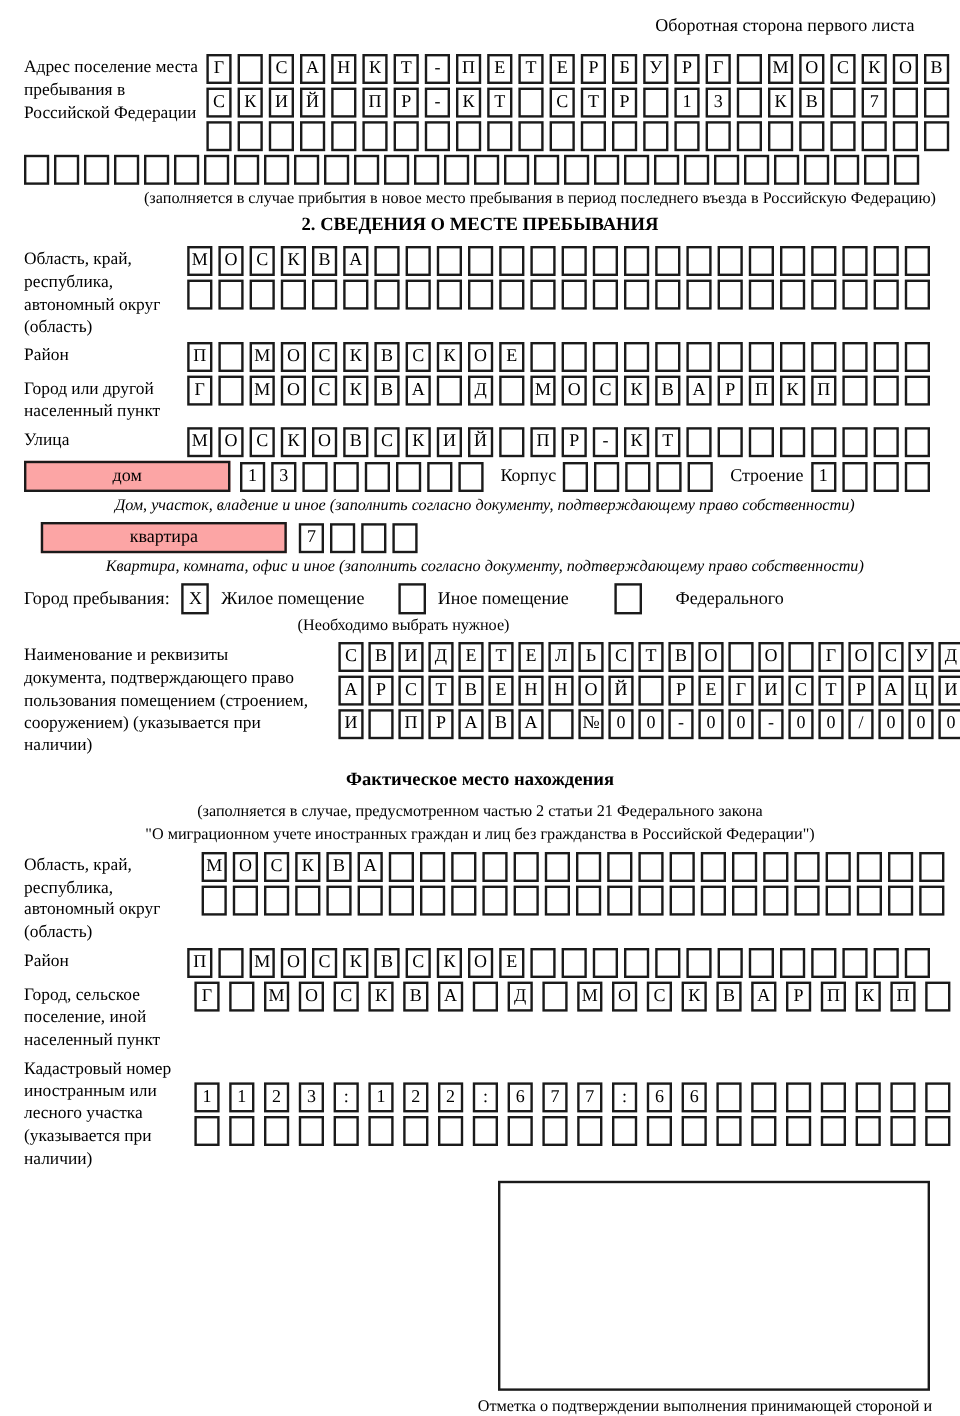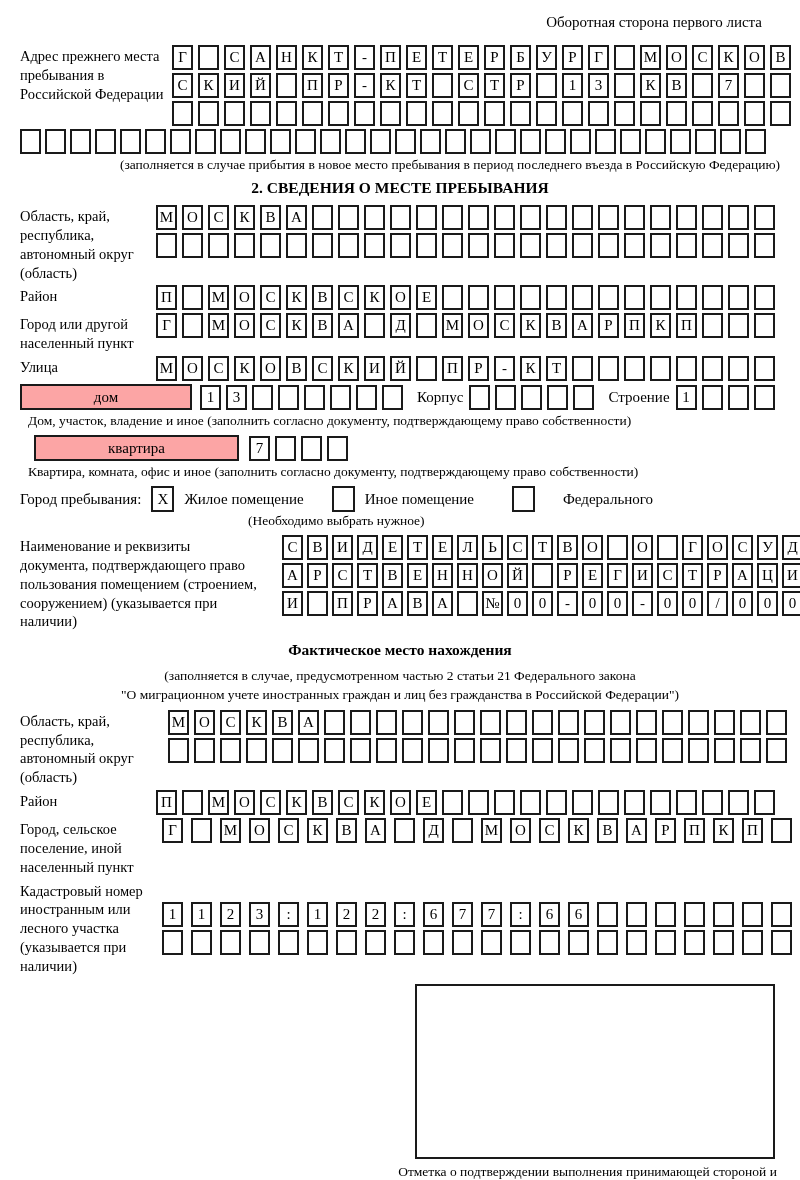--- a/index.html
+++ b/index.html
@@ -22,21 +22,21 @@
   .cellrow.wide  { gap:8px; }
 
   .cell {
     flex:none; width:21px; height:25px;
     border:2px solid #1a1a1a; background:#fff;
     display:flex; align-items:center; justify-content:center;
     font-size:15px; line-height:1;
   }
 
   .caption { font-size:13.5px; text-align:right; margin:3px 0 6px 0; }
-  .caption.left { text-align:left; margin-left:8px; }
+  .caption.left { text-align:center; margin-left:8px;font-style:italic; }
 
   .section-title { font-size:15.5px; font-weight:bold; text-align:center; margin:6px 0 8px 0; }
 
   .labelbox {
     flex:none; height:26px; border:2px solid #1a1a1a;
     display:flex; align-items:center; justify-content:center;
     font-size:15px; background:#fca5a5;
   }
   .inline-row { display:flex; align-items:center; margin-bottom:2px; }
 
@@ -57,21 +57,21 @@
   .mb6 { margin-bottom:6px;gap:24px; }
 </style>
 </head>
 <body>
 
 <div class="page">
 
   <div class="top-note">Оборотная сторона первого листа</div>
 
   <div class="field">
-    <div class="field-label" style="width:152px">Адрес прежнего места пребывания в Российской Федерации</div>
+    <div class="field-label" style="width:152px">Адрес поселение места пребывания в Российской Федерации</div>
     <div class="rows">
       <div class="cellrow">
           <span class="cell">Г</span>
           <span class="cell"></span>
           <span class="cell">С</span>
           <span class="cell">А</span>
           <span class="cell">Н</span>
           <span class="cell">К</span>
           <span class="cell">Т</span>
           <span class="cell">-</span>

